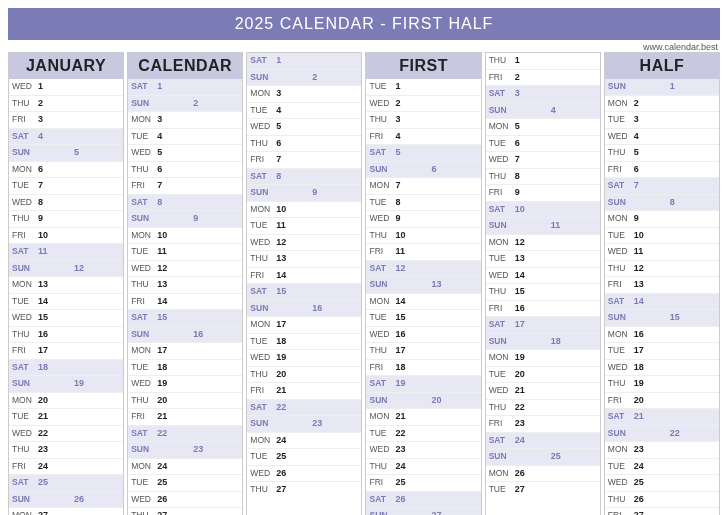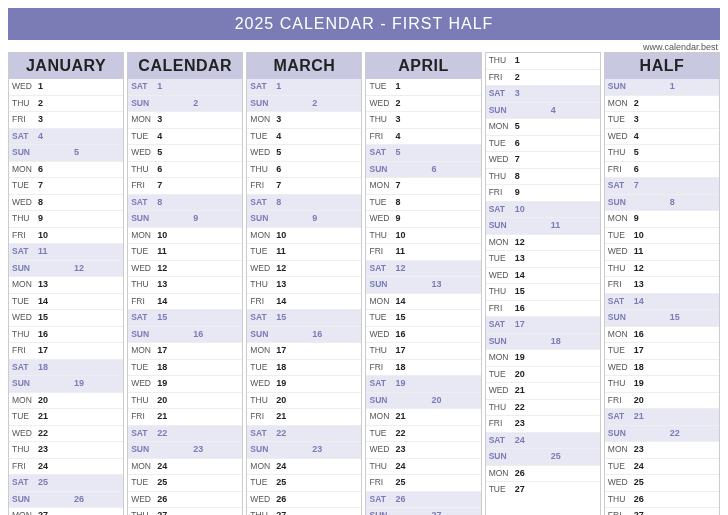--- a/index.html
+++ b/index.html
@@ -302,21 +302,20 @@
       <div class="day-row">
         <span class="day-name">WED</span>
         <span class="day-num">26</span>
       </div>
       <div class="day-row">
         <span class="day-name">THU</span>
         <span class="day-num">27</span>
       </div>
     </div>
     <div class="month-col">
-      <div class="month-header">MARCH</div>
       <div class="day-row saturday">
         <span class="day-name sat">SAT</span>
         <span class="day-num sat">1</span>
       </div>
       <div class="day-row sunday">
         <span class="day-name sun">SUN</span>
         <span class="day-num sun">2</span>
       </div>
       <div class="day-row">
         <span class="day-name">MON</span>
@@ -413,21 +412,21 @@
       <div class="day-row">
         <span class="day-name">WED</span>
         <span class="day-num">26</span>
       </div>
       <div class="day-row">
         <span class="day-name">THU</span>
         <span class="day-num">27</span>
       </div>
     </div>
     <div class="month-col">
-      <div class="month-header">APRIL</div>
+      <div class="month-header">FIRST</div>
       <div class="day-row">
         <span class="day-name">TUE</span>
         <span class="day-num">1</span>
       </div>
       <div class="day-row">
         <span class="day-name">WED</span>
         <span class="day-num">2</span>
       </div>
       <div class="day-row">
         <span class="day-name">THU</span>

